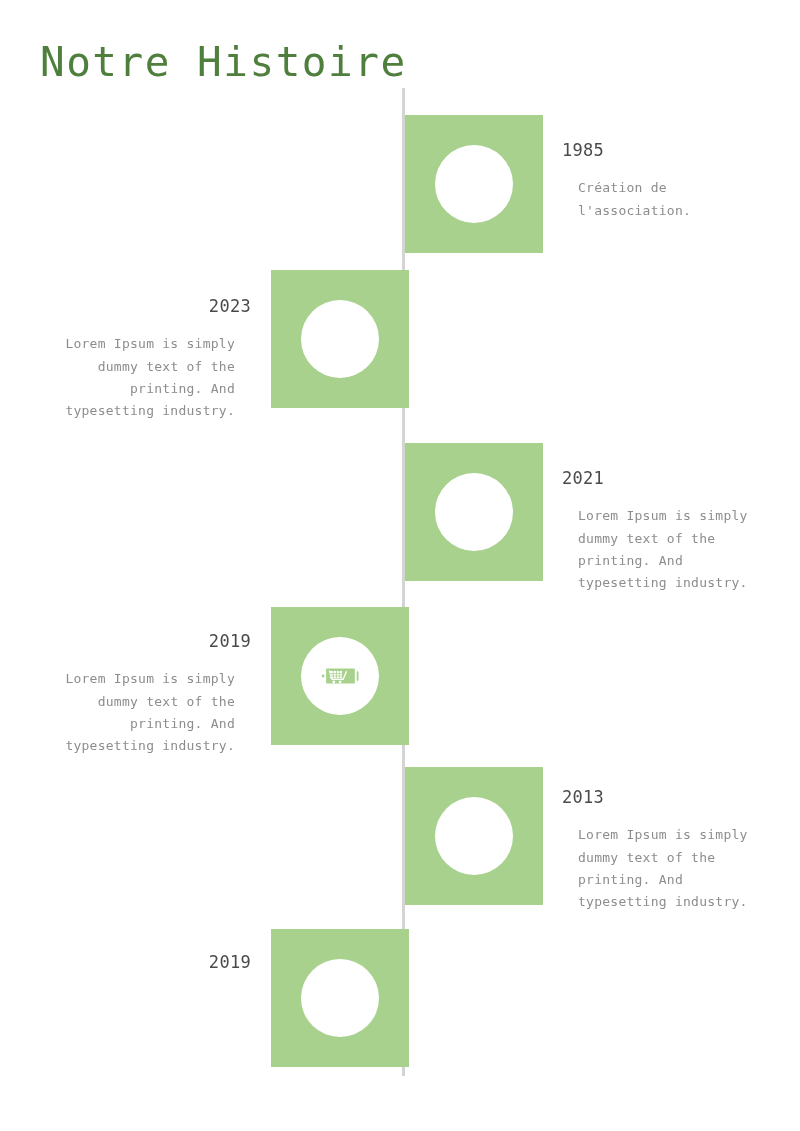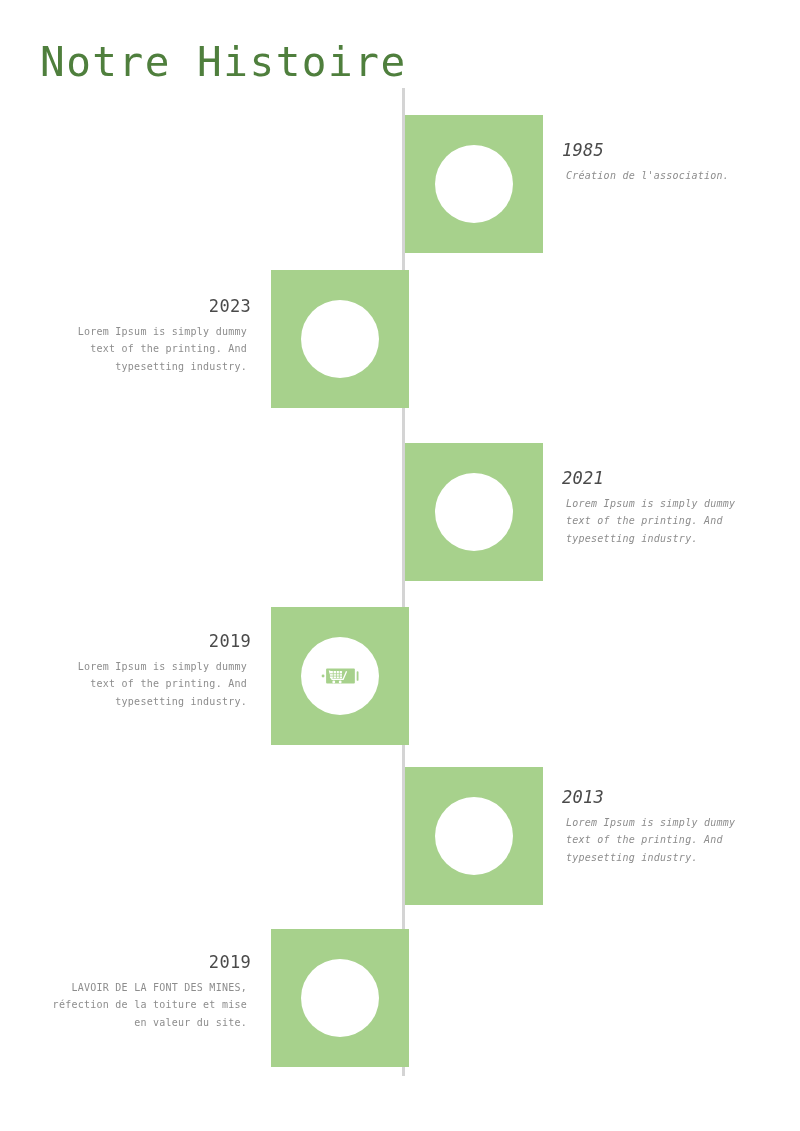--- a/index.html
+++ b/index.html
@@ -48,38 +48,38 @@
     border-radius:50%;
     background:#ffffff;
     display:flex;align-items:center;justify-content:center;
   }
   .disc svg{display:block;}
 
   .textblock{
     position:absolute;
     width:205px;
   }
-  .textblock.right{left:562px;text-align:left;font-style:italic;}
+  .textblock.right{left:562px;text-align:left;}
   .textblock.left{left:48px;width:203px;text-align:right;}
 
   .year{
     font-family:"DejaVu Sans Mono","Liberation Mono",monospace;
     font-size:17px;
     color:#4a4a4a;
     letter-spacing:0.3px;
     line-height:1.25;
     margin:0 0 6px 0;
   }
   .desc{
     font-family:"DejaVu Sans Mono","Liberation Mono",monospace;
-    font-size:10px;
+    font-size:13px;
     color:#8d8d8d;
     line-height:1.72;
     letter-spacing:0.25px;
-    margin:4px;
+    margin:16px;
   }
 </style>
 </head>
 <body>
 
 <div id="page">
 
   <div class="page-title">Notre Histoire</div>
 
   <div class="axis"></div>
@@ -188,18 +188,17 @@
   <path d="M51.3 27.3 L61.2 44.4 L54.2 48.4 L44.6 31.4 Z" opacity="0"></path>
   <path d="M45.8 27.2 L55.8 44.6 L48.7 48.7 L39 31.3 Z"></path>
   <path d="M58.5 45.8 L38.2 45.8 L38.2 54 L58.5 54 Z" opacity="0"></path>
   <path d="M55.2 45.8 L36.5 45.8 L36.5 54 L55.2 54 Z"></path>
   <path d="M42 39.4 L32.8 49.9 L42 60.4 Z" opacity="0"></path>
 </svg>
           </div>
         </div>
         <div class="textblock left" style="top: 952px;">
           <div class="year">2019</div>
-          <div class="desc">LAVOIR DE LA FONT DES MINES, réfection de la toiture et mise en valeur du site.</div>
         </div>
       </div>
     </div>
 
 </div>
 
 </body></html>

